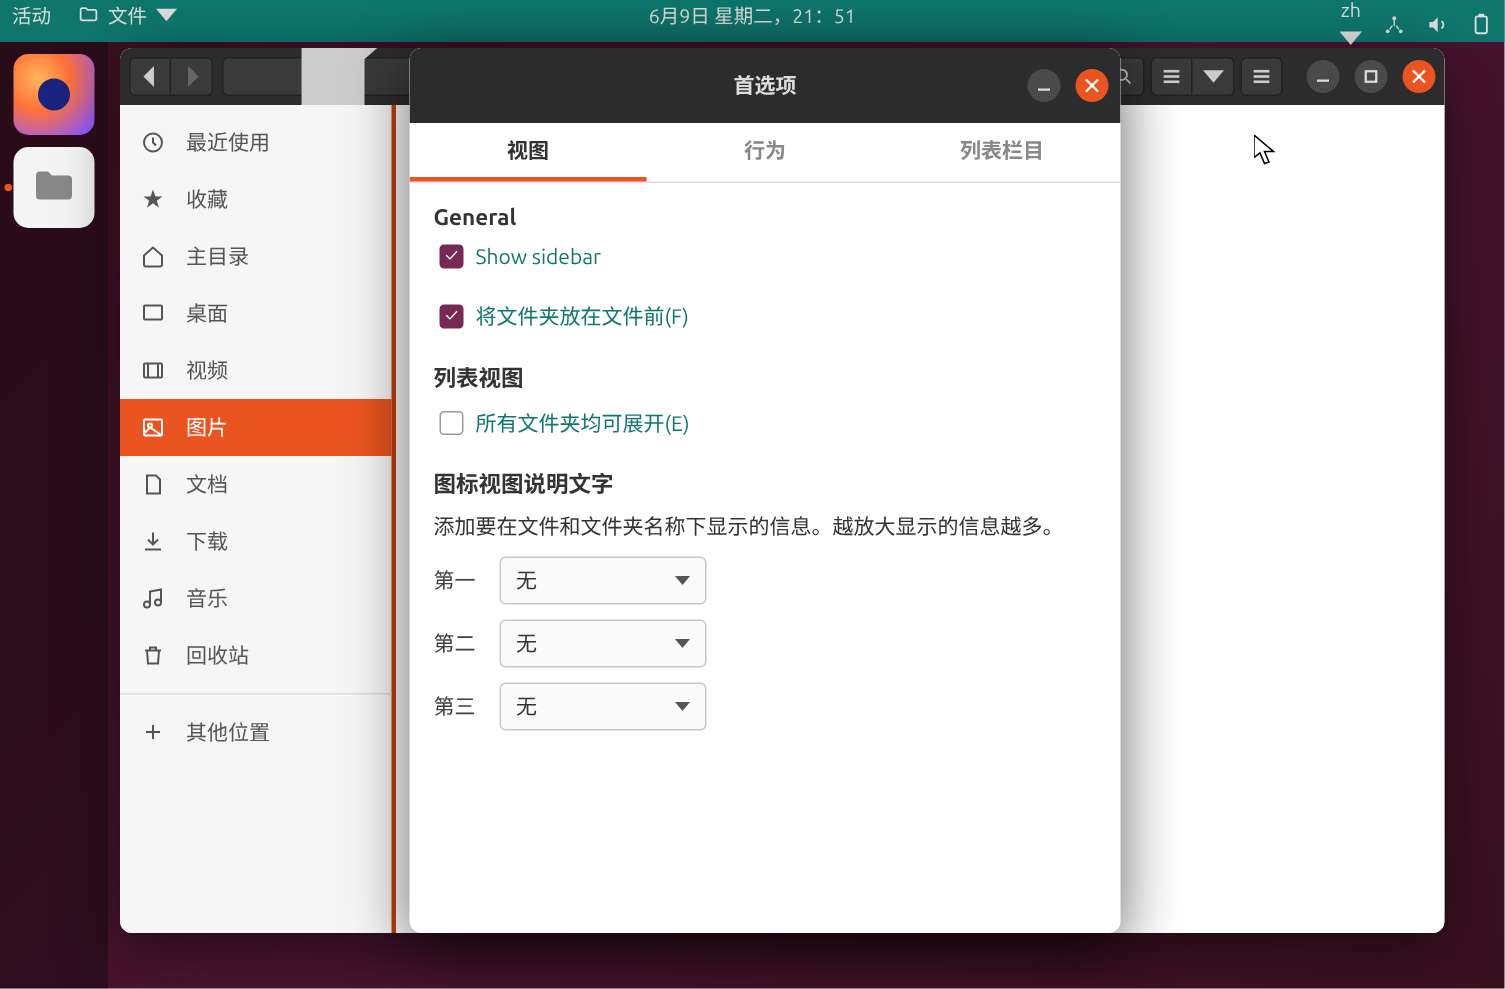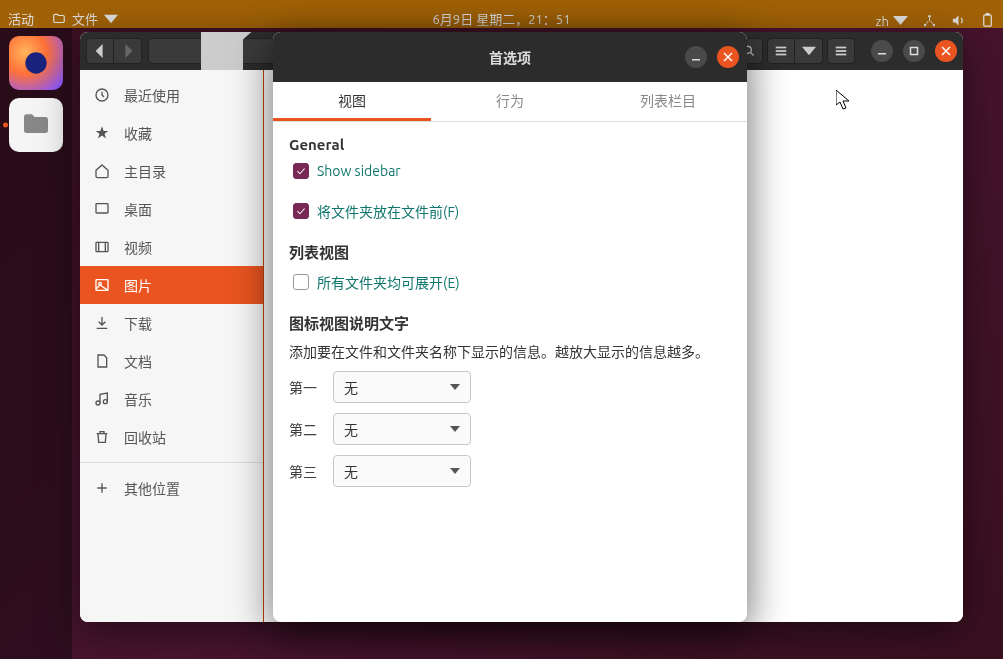--- a/index.html
+++ b/index.html
@@ -1,27 +1,27 @@
 <!DOCTYPE html>
 <html><head>
 <meta charset="utf-8">
 <style>
 * { margin: 0; padding: 0; box-sizing: border-box; font-family: "Ubuntu", "Noto Sans CJK SC", sans-serif; }
 body { width: 1003px; height: 659px; background: linear-gradient(135deg, #3a1020 0%, #4a1530 50%, #3a1020 100%); overflow: hidden; position: relative; }
 
 
-.top-panel { height: 28px; background: #a16207; display: flex; align-items: flex-end; color: #ddd; font-size: 13px; padding: 0 8px; gap: 37px; }
+.top-panel { height: 28px; background: #0f766e; display: flex; align-items: flex-start; color: #ddd; font-size: 13px; padding: 0 8px; gap: 37px; }
 .top-left { display: flex; align-items: center; gap: 18px; }
 .top-left span { cursor: pointer; }
 .app-menu { display: flex; align-items: center; gap: 6px; }
 .app-menu svg { width: 14px; height: 14px; }
 .top-center { position: absolute; left: 50%; transform: translateX(-50%); }
 .top-right { margin-left: auto; display: flex; align-items: center; gap: 14px; }
 .top-right svg { width: 15px; height: 15px; }
-.ime { display: flex; align-items: center; gap: 4px; }
+.ime { display: flex; align-items: center; gap: 4px; flex-direction: column; }
 
 
 .dock { position: absolute; left: 0; top: 28px; width: 72px; height: calc(100% - 28px); background: rgba(30,10,20,0.6); display: flex; flex-direction: column; align-items: center; padding-top: 8px; gap: 8px; }
 .dock-item { width: 54px; height: 54px; border-radius: 10px; display: flex; align-items: center; justify-content: center; position: relative; }
 .dock-item.firefox { background: radial-gradient(circle at 30% 30%, #ffb55a, #ff7139 40%, #9059ff 90%); }
 .dock-item.files { background: #f5f5f5; }
 .dock-item.files::before { content: ""; position: absolute; left: -6px; top: 50%; transform: translateY(-50%); width: 5px; height: 5px; background: #e95420; border-radius: 50%; }
 .dock-item svg { width: 32px; height: 32px; }
 
 
@@ -33,33 +33,33 @@
 .tb-nav .tb-btn:first-child { border-radius: 4px 0 0 4px; }
 .tb-nav .tb-btn:last-child { border-radius: 0 4px 4px 0; border-left: none; }
 .tb-path { flex: 1; display: flex; align-items: center; gap: 8px; background: #3a3a3a; border: 1px solid #222; border-radius: 4px; height: 26px; padding: 0 10px; color: #ddd; font-size: 13px; }
 .tb-right { display: flex; gap: 4px; }
 .tb-winctrl { display: flex; gap: 10px; margin-left: 10px; }
 .winctrl-btn { width: 22px; height: 22px; border-radius: 50%; background: #4a4a4a; display: flex; align-items: center; justify-content: center; }
 .winctrl-btn.close { background: #e95420; }
 .winctrl-btn svg { width: 10px; height: 10px; }
 
 .fm-body { display: flex; height: calc(100% - 38px); }
-.fm-sidebar { width: 184px; background: #f6f6f6; border-right: 1px solid #c2410c; padding-top: 6px; }
+.fm-sidebar { width: 184px; background: #f6f6f6; border-right: 3px solid #c2410c; padding-top: 6px; }
 .sb-item { height: 38px; display: flex; align-items: center; gap: 14px; padding: 0 14px; color: #555; font-size: 14px; cursor: pointer; }
 .sb-item.active { background: #e95420; color: #fff; }
 .sb-item svg { width: 16px; height: 16px; flex-shrink: 0; }
 .sb-sep { height: 1px; background: #ddd; margin: 6px 0; }
 .fm-content { flex: 1; background: #fff; }
 
 
 .prefs-window { position: absolute; left: 273px; top: 32px; width: 474px; height: 590px; background: #fff; border-radius: 8px; overflow: hidden; box-shadow: 0 10px 40px rgba(0,0,0,0.6); }
 .prefs-titlebar { height: 50px; background: #2c2c2c; display: flex; align-items: center; justify-content: center; color: #ddd; font-size: 14px; font-weight: 600; position: relative; }
 .prefs-winctrl { position: absolute; right: 8px; display: flex; gap: 10px; }
 .prefs-tabs { height: 40px; display: flex; border-bottom: 1px solid #ddd; }
-.prefs-tab { flex: 1; display: flex; align-items: center; justify-content: center; font-size: 14px; color: #888; cursor: pointer; border-bottom: 3px solid transparent; font-weight: 400; }
+.prefs-tab { flex: 1; display: flex; align-items: center; justify-content: center; font-size: 14px; color: #888; cursor: pointer; border-bottom: 3px solid transparent; font-weight: 700; }
 .prefs-tab.active { color: #333; border-bottom-color: #e95420; }
 .prefs-content { padding: 14px 16px; }
 .prefs-section { margin-bottom: 18px; }
 .prefs-section h3 { font-size: 15px; font-weight: 700; color: #333; margin-bottom: 8px; }
 .prefs-section p { font-size: 14px; color: #333; margin-bottom: 10px; }
 .chk-row { display: flex; align-items: center; gap: 8px; font-size: 14px; color: #0f766e; padding: 2px 4px; }
 .chk { width: 16px; height: 16px; border: 1px solid #999; border-radius: 3px; display: flex; align-items: center; justify-content: center; background: #fff; }
 .chk.checked { background: #772953; border-color: #772953; }
 .chk.checked::after { content: "✓"; color: #fff; font-size: 12px; line-height: 1; }
 .caption-row { display: flex; align-items: center; gap: 14px; margin-bottom: 10px; }
@@ -228,29 +228,29 @@
       <div class="sb-item active">
           <svg viewBox="0 0 24 24" fill="none" stroke="currentColor" stroke-width="2">
             <rect x="3" y="4" width="18" height="16" rx="1"></rect>
             <circle cx="9" cy="10" r="2"></circle>
             <path d="M3 18l6-6 12 8"></path>
           </svg>
           <span>图片</span>
         </div>
       <div class="sb-item">
           <svg viewBox="0 0 24 24" fill="none" stroke="currentColor" stroke-width="2">
+            <path d="M6 3h9l4 4v14H6z"></path>
+          </svg>
+          <span>文档</span>
+        </div>
+      <div class="sb-item">
+          <svg viewBox="0 0 24 24" fill="none" stroke="currentColor" stroke-width="2">
             <path d="M12 3v12m-5-5l5 5 5-5M4 20h16"></path>
           </svg>
           <span>下载</span>
-        </div>
-      <div class="sb-item">
-          <svg viewBox="0 0 24 24" fill="none" stroke="currentColor" stroke-width="2">
-            <path d="M6 3h9l4 4v14H6z"></path>
-          </svg>
-          <span>文档</span>
         </div>
       <div class="sb-item">
           <svg viewBox="0 0 24 24" fill="none" stroke="currentColor" stroke-width="2">
             <path d="M9 18V5l11-2v13"></path>
             <circle cx="6" cy="18" r="3"></circle>
             <circle cx="17" cy="16" r="3"></circle>
           </svg>
           <span>音乐</span>
         </div>
       <div class="sb-item">

